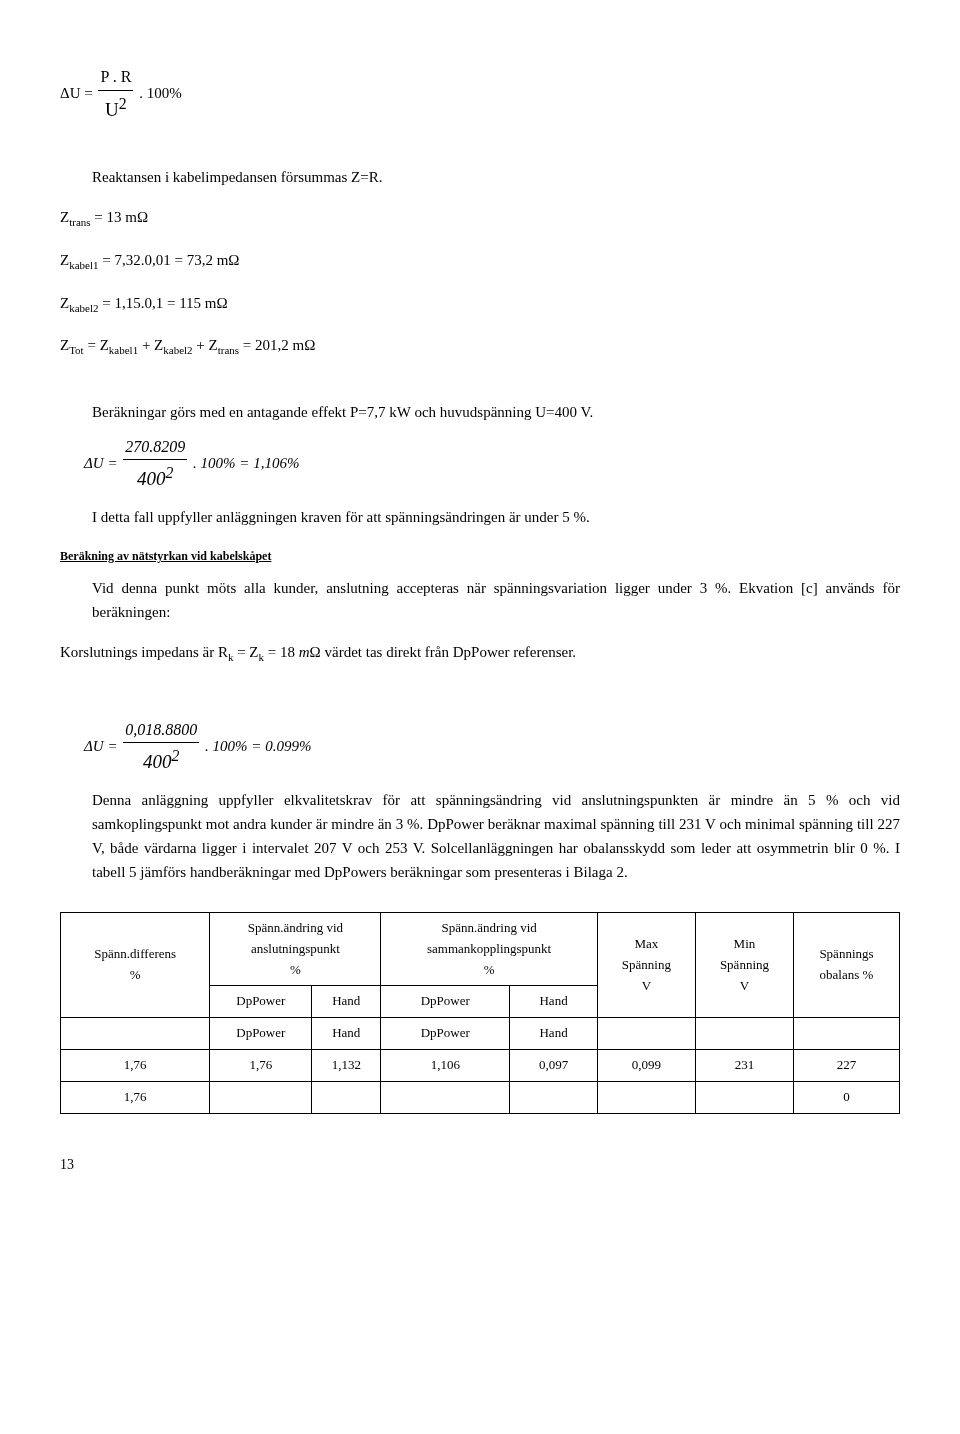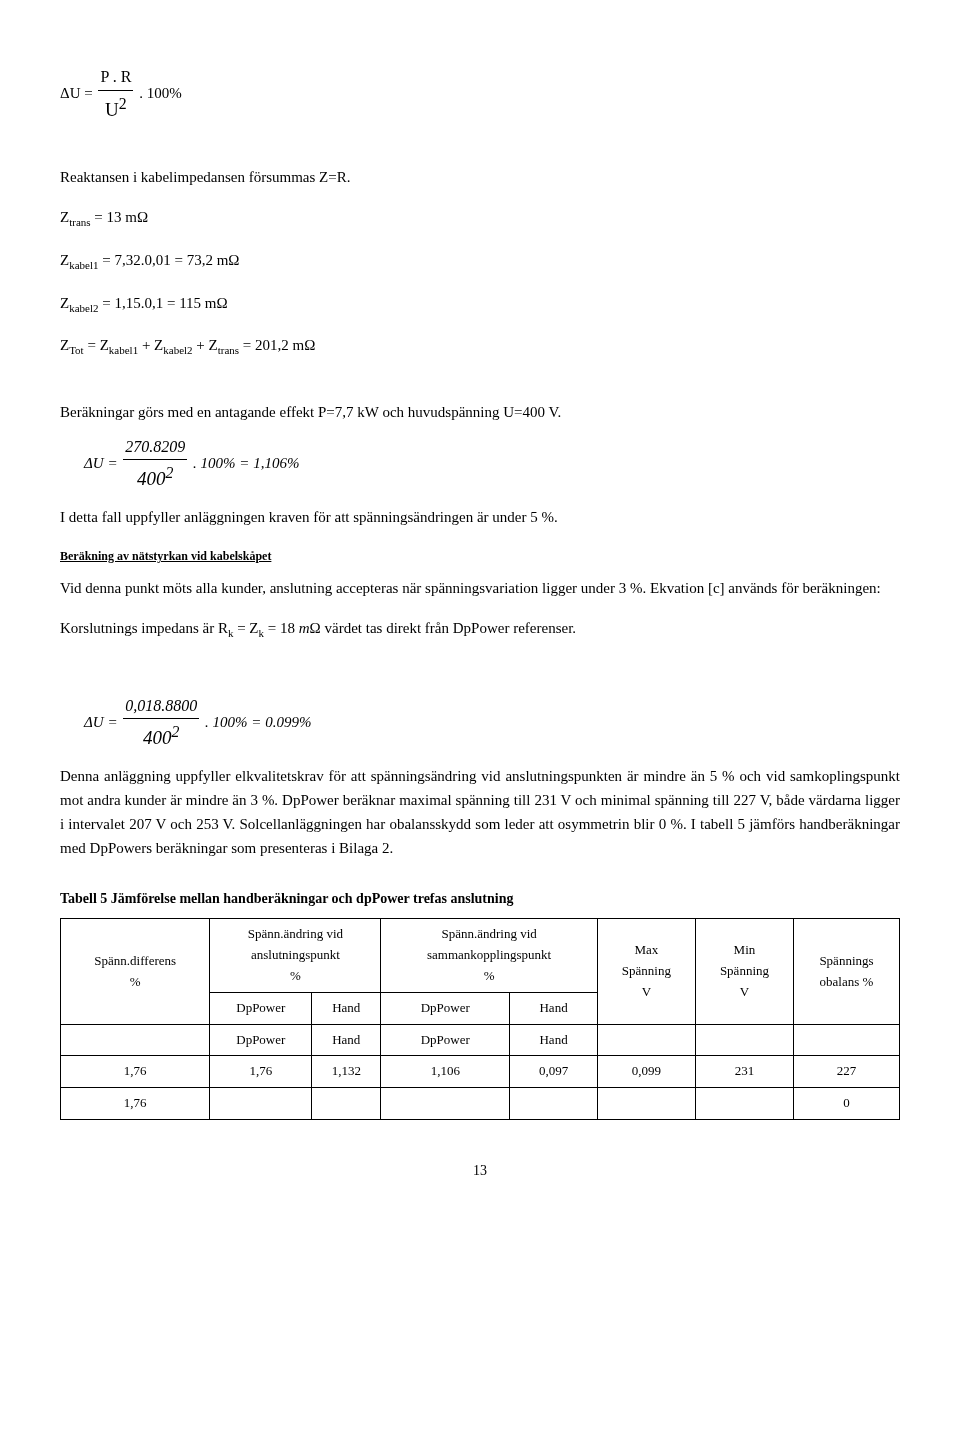--- a/index.html
+++ b/index.html
@@ -40,20 +40,21 @@
     .section-heading {
       font-weight: bold;
       text-decoration: underline;
       margin: 18px 0 10px 0;
       font-size: 12px;
     }
 
     p {
       margin-bottom: 10px;
       text-align: justify;
+      margin-left: 32px;
     }
 
     .equation-block {
       margin: 10px 0 10px 24px;
       font-size: 15px;
       font-style: italic;
     }
 
     sub {
       font-size: 11px;
@@ -82,21 +83,20 @@
       text-align: center;
       vertical-align: middle;
     }
 
     table th {
       font-weight: normal;
       background: #fff;
     }
 
     .page-number {
-      text-align: center;
       margin-top: 40px;
       font-size: 14px;
     }
   </style>
 </head>
 <body>
 
 
 
 
@@ -167,21 +167,20 @@
     <span class="denominator">400<sup>2</sup></span>
   </span>
   . 100% = 0.099%
 </div>
 
 
 <p>Denna anläggning uppfyller elkvalitetskrav för att spänningsändring vid anslutningspunkten är mindre än 5 % och vid samkoplingspunkt mot andra kunder är mindre än 3 %. DpPower beräknar maximal spänning till 231 V och minimal spänning till 227 V, både värdarna ligger i intervalet 207 V och 253 V. Solcellanläggningen har obalansskydd som leder att osymmetrin blir 0 %. I tabell 5 jämförs handberäkningar med DpPowers beräkningar som presenteras i Bilaga 2.</p>
 
 
 <div class="table-container">
-  <div class="table-caption">Tabell 5 Jämförelse mellan  handberäkningar och dpPower trefas anslutning</div>
   <table>
     <thead>
       <tr>
         <th rowspan="3">Spänn.differens<br>%</th>
         <th colspan="2">Spänn.ändring vid<br>anslutningspunkt<br>%</th>
         <th colspan="2">Spänn.ändring vid<br>sammankopplingspunkt<br>%</th>
         <th rowspan="3">Max<br>Spänning<br>V</th>
         <th rowspan="3">Min<br>Spänning<br>V</th>
         <th rowspan="3">Spännings<br>obalans %</th>
       </tr>

